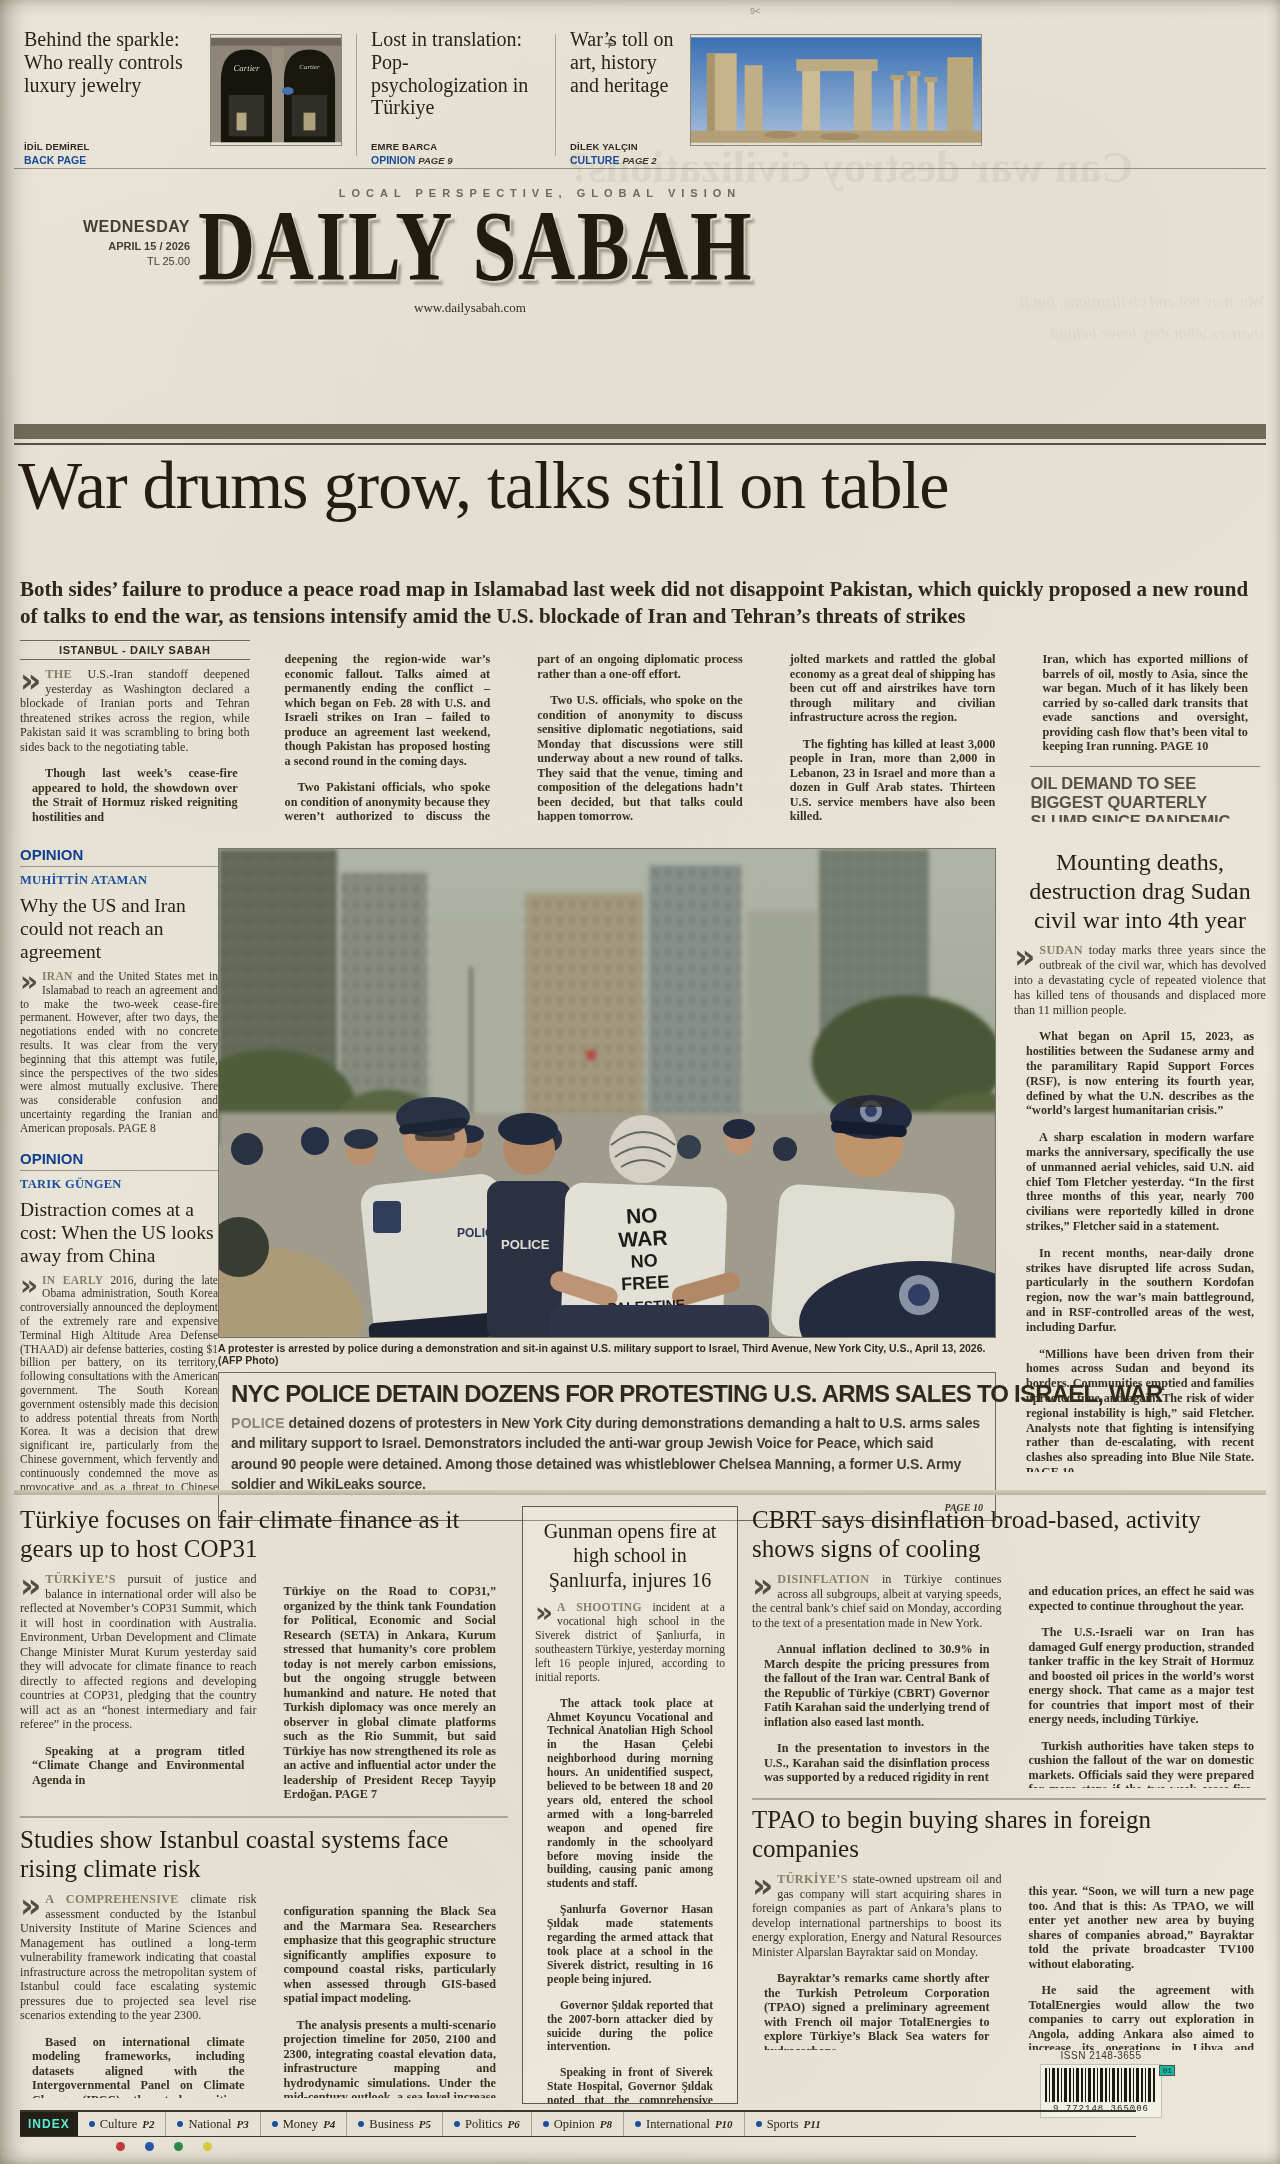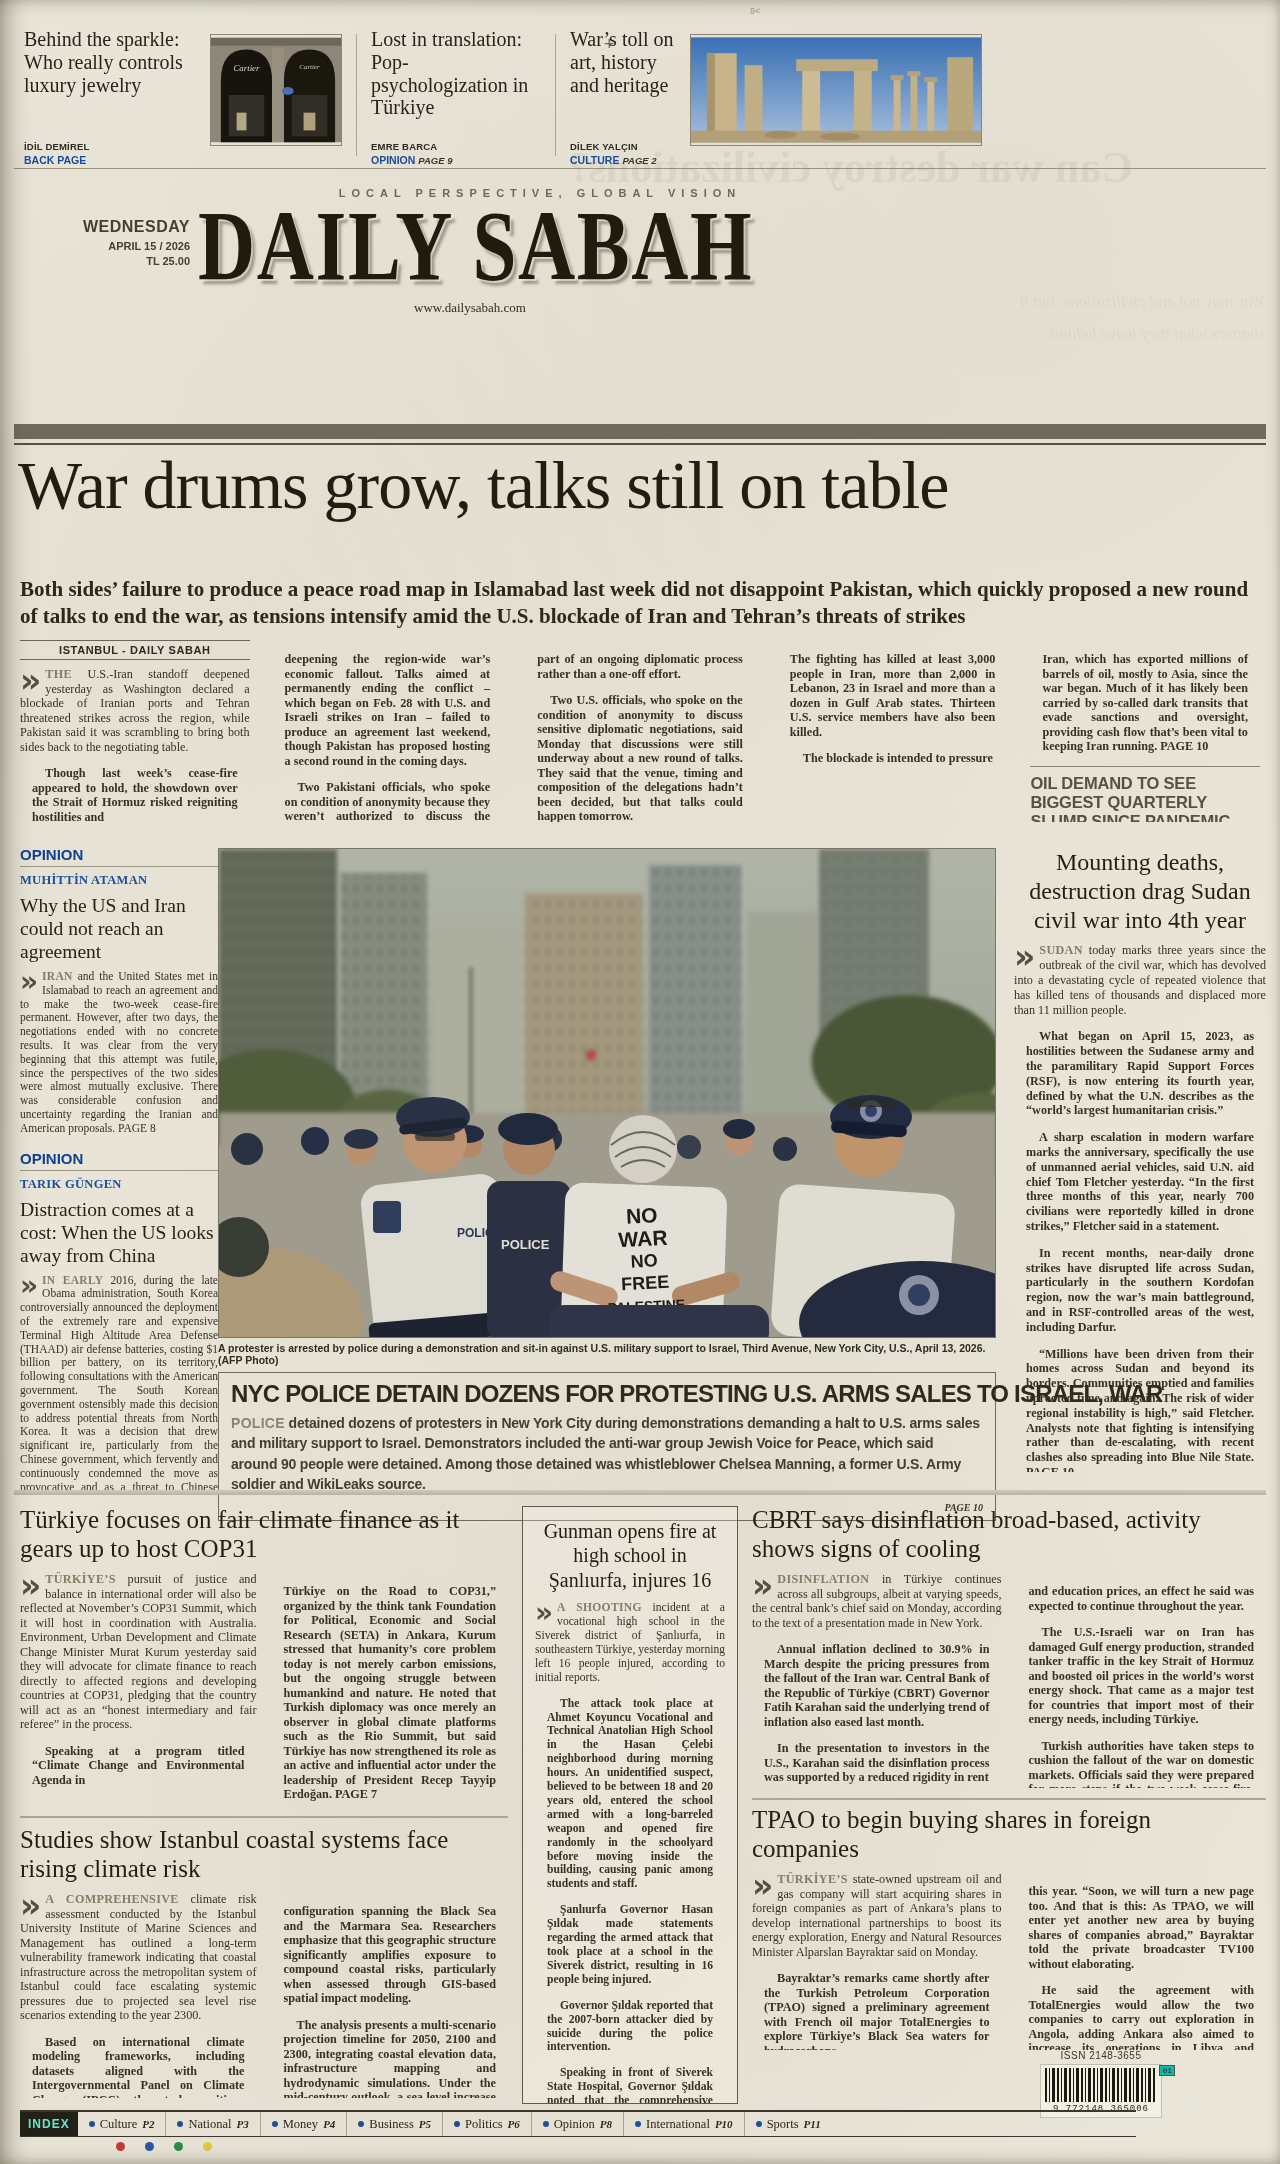--- a/index.html
+++ b/index.html
@@ -31,21 +31,21 @@
   .mark-code{left:750px;top:6px;font-size:9px;color:#9a958a;font-family:"Liberation Sans",sans-serif;}
   .rule-teasers{left:14px;top:168px;width:1252px;height:1px;background:#98927f;}
 
   
   .ghost1{left:430px;top:142px;width:840px;font-weight:bold;font-size:44px;color:#5c5442;opacity:.075;transform:scaleX(-1);text-align:center;}
   .ghost2{left:1005px;top:286px;width:260px;font-style:italic;font-size:17px;line-height:1.9;color:#5c5442;opacity:.06;transform:scaleX(-1);}
   .tagline{left:320px;top:187px;width:440px;text-align:center;font-family:"Liberation Sans",sans-serif;font-weight:bold;font-size:11px;letter-spacing:6px;color:#6e6859;}
   .dateblock{left:78px;top:218px;width:112px;text-align:right;font-family:"Liberation Sans",sans-serif;color:#443f33;}
   .d-day{font-weight:bold;font-size:16px;letter-spacing:.5px;}
   .d-date{font-weight:bold;font-size:11px;margin-top:4px;}
-  .d-price{font-weight:bold;font-size:11px;margin-top:3px;}
+  .d-price{font-weight:normal;font-size:11px;margin-top:3px;}
   .logo{left:198px;top:196px;font-weight:bold;font-size:99px;line-height:1;letter-spacing:2px;color:#201a0f;
         transform:scaleX(.8);transform-origin:left top;white-space:nowrap;
         text-shadow:2px 2px 0 rgba(245,240,225,.55), 5px 5px 3px rgba(60,50,30,.4);}
   .site-url{left:300px;top:300px;width:340px;text-align:center;font-size:13px;color:#332d21;}
   .bar1{left:14px;top:424px;width:1252px;height:15px;background:#6f6b5b;}
   .bar2{left:14px;top:443px;width:1252px;height:2px;background:#55513f;}
 
   
   .lead-headline{left:18px;top:450px;width:1244px;font-size:68px;line-height:1.04;color:#241c0f;letter-spacing:-1px;}
   .lead-deck{left:20px;top:576px;width:1240px;font-weight:bold;font-size:21px;line-height:1.3;color:#2f271a;}
@@ -224,20 +224,21 @@
     </div>
     <div class="col">
       <div class="paras flush">
           <p>part of an ongoing diplomatic process rather than a one-off effort.</p>
           <p>Two U.S. officials, who spoke on the condition of anonymity to discuss sensitive diplomatic negotiations, said Monday that discussions were still underway about a new round of talks. They said that the venue, timing and composition of the delegations hadn’t been decided, but that talks could happen tomorrow.</p>
           <p>The war, now in its seventh week, has</p>
         </div>
     </div>
     <div class="col">
       <div class="paras flush">
+          <p>jolted markets and rattled the global economy as a great deal of shipping has been cut off and airstrikes have torn through military and civilian infrastructure across the region.</p>
           <p>The fighting has killed at least 3,000 people in Iran, more than 2,000 in Lebanon, 23 in Israel and more than a dozen in Gulf Arab states. Thirteen U.S. service members have also been killed.</p>
           <p>The blockade is intended to pressure</p>
         </div>
     </div>
     <div class="col">
       <div class="paras flush">
           <p>Iran, which has exported millions of barrels of oil, mostly to Asia, since the war began. Much of it has likely been carried by so-called dark transits that evade sanctions and oversight, providing cash flow that’s been vital to keeping Iran running. PAGE 10</p>
         </div>
       <div class="kicker">
         <span class="kicker-text">OIL DEMAND TO SEE BIGGEST QUARTERLY SLUMP SINCE PANDEMIC</span>

